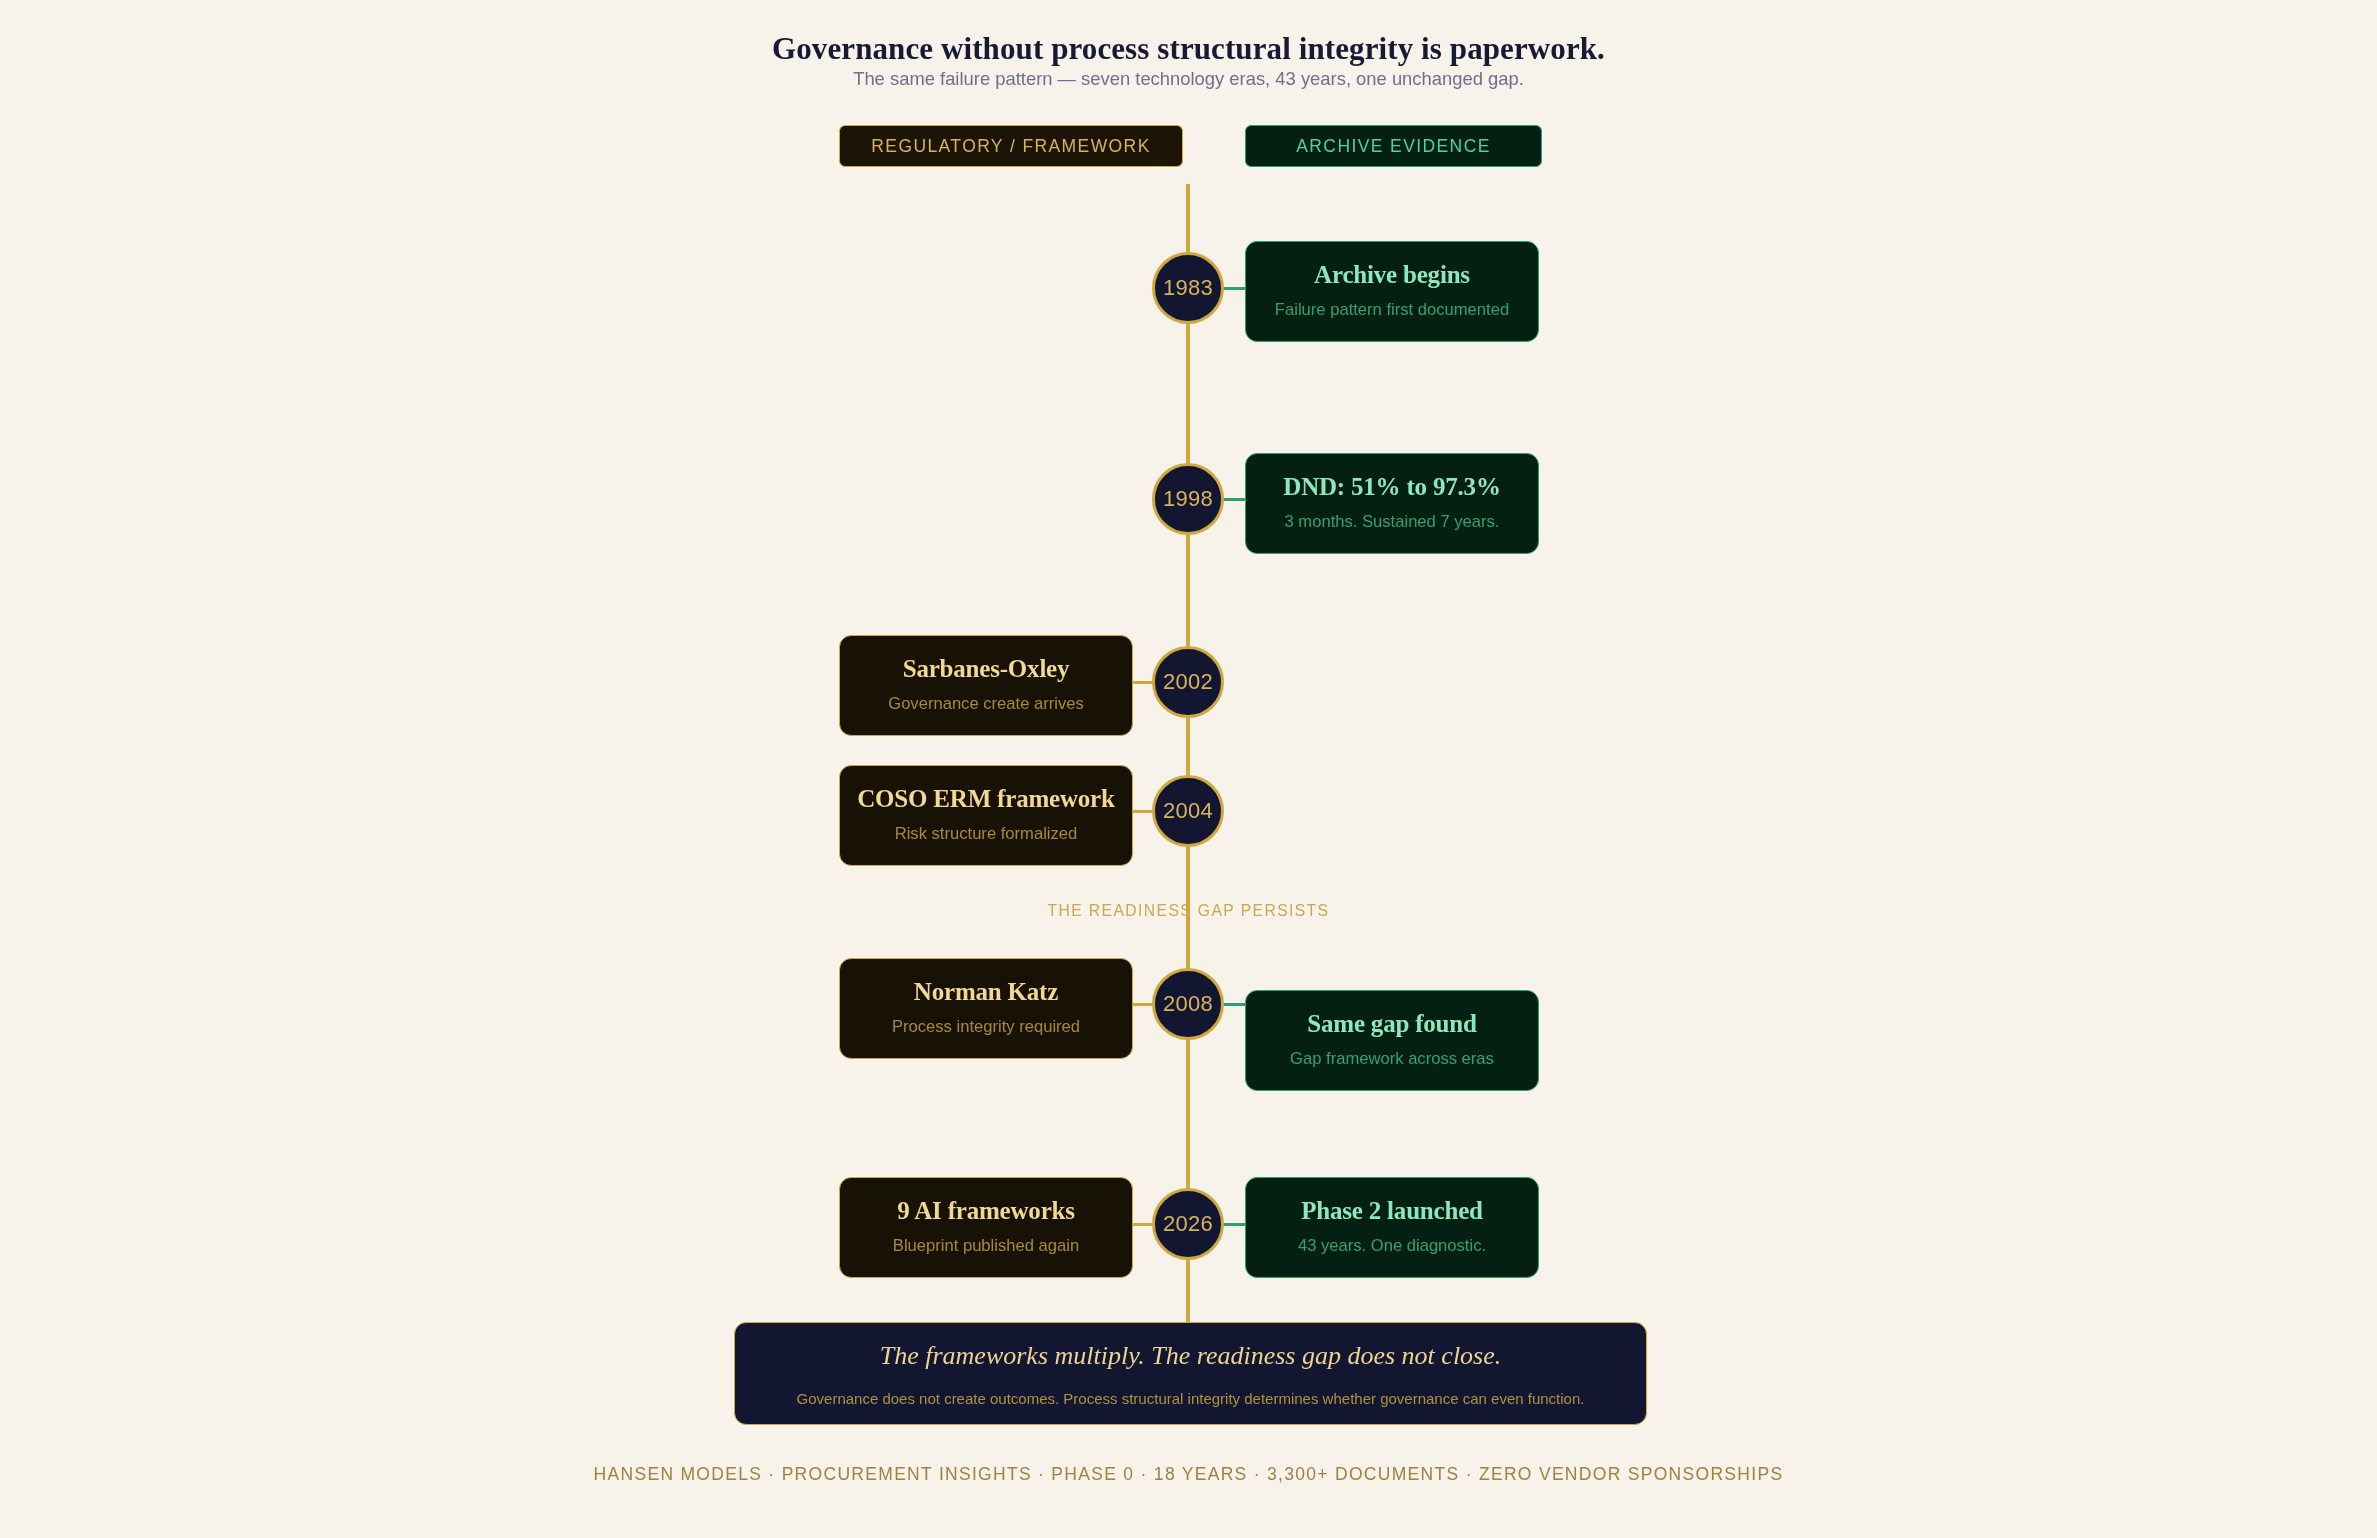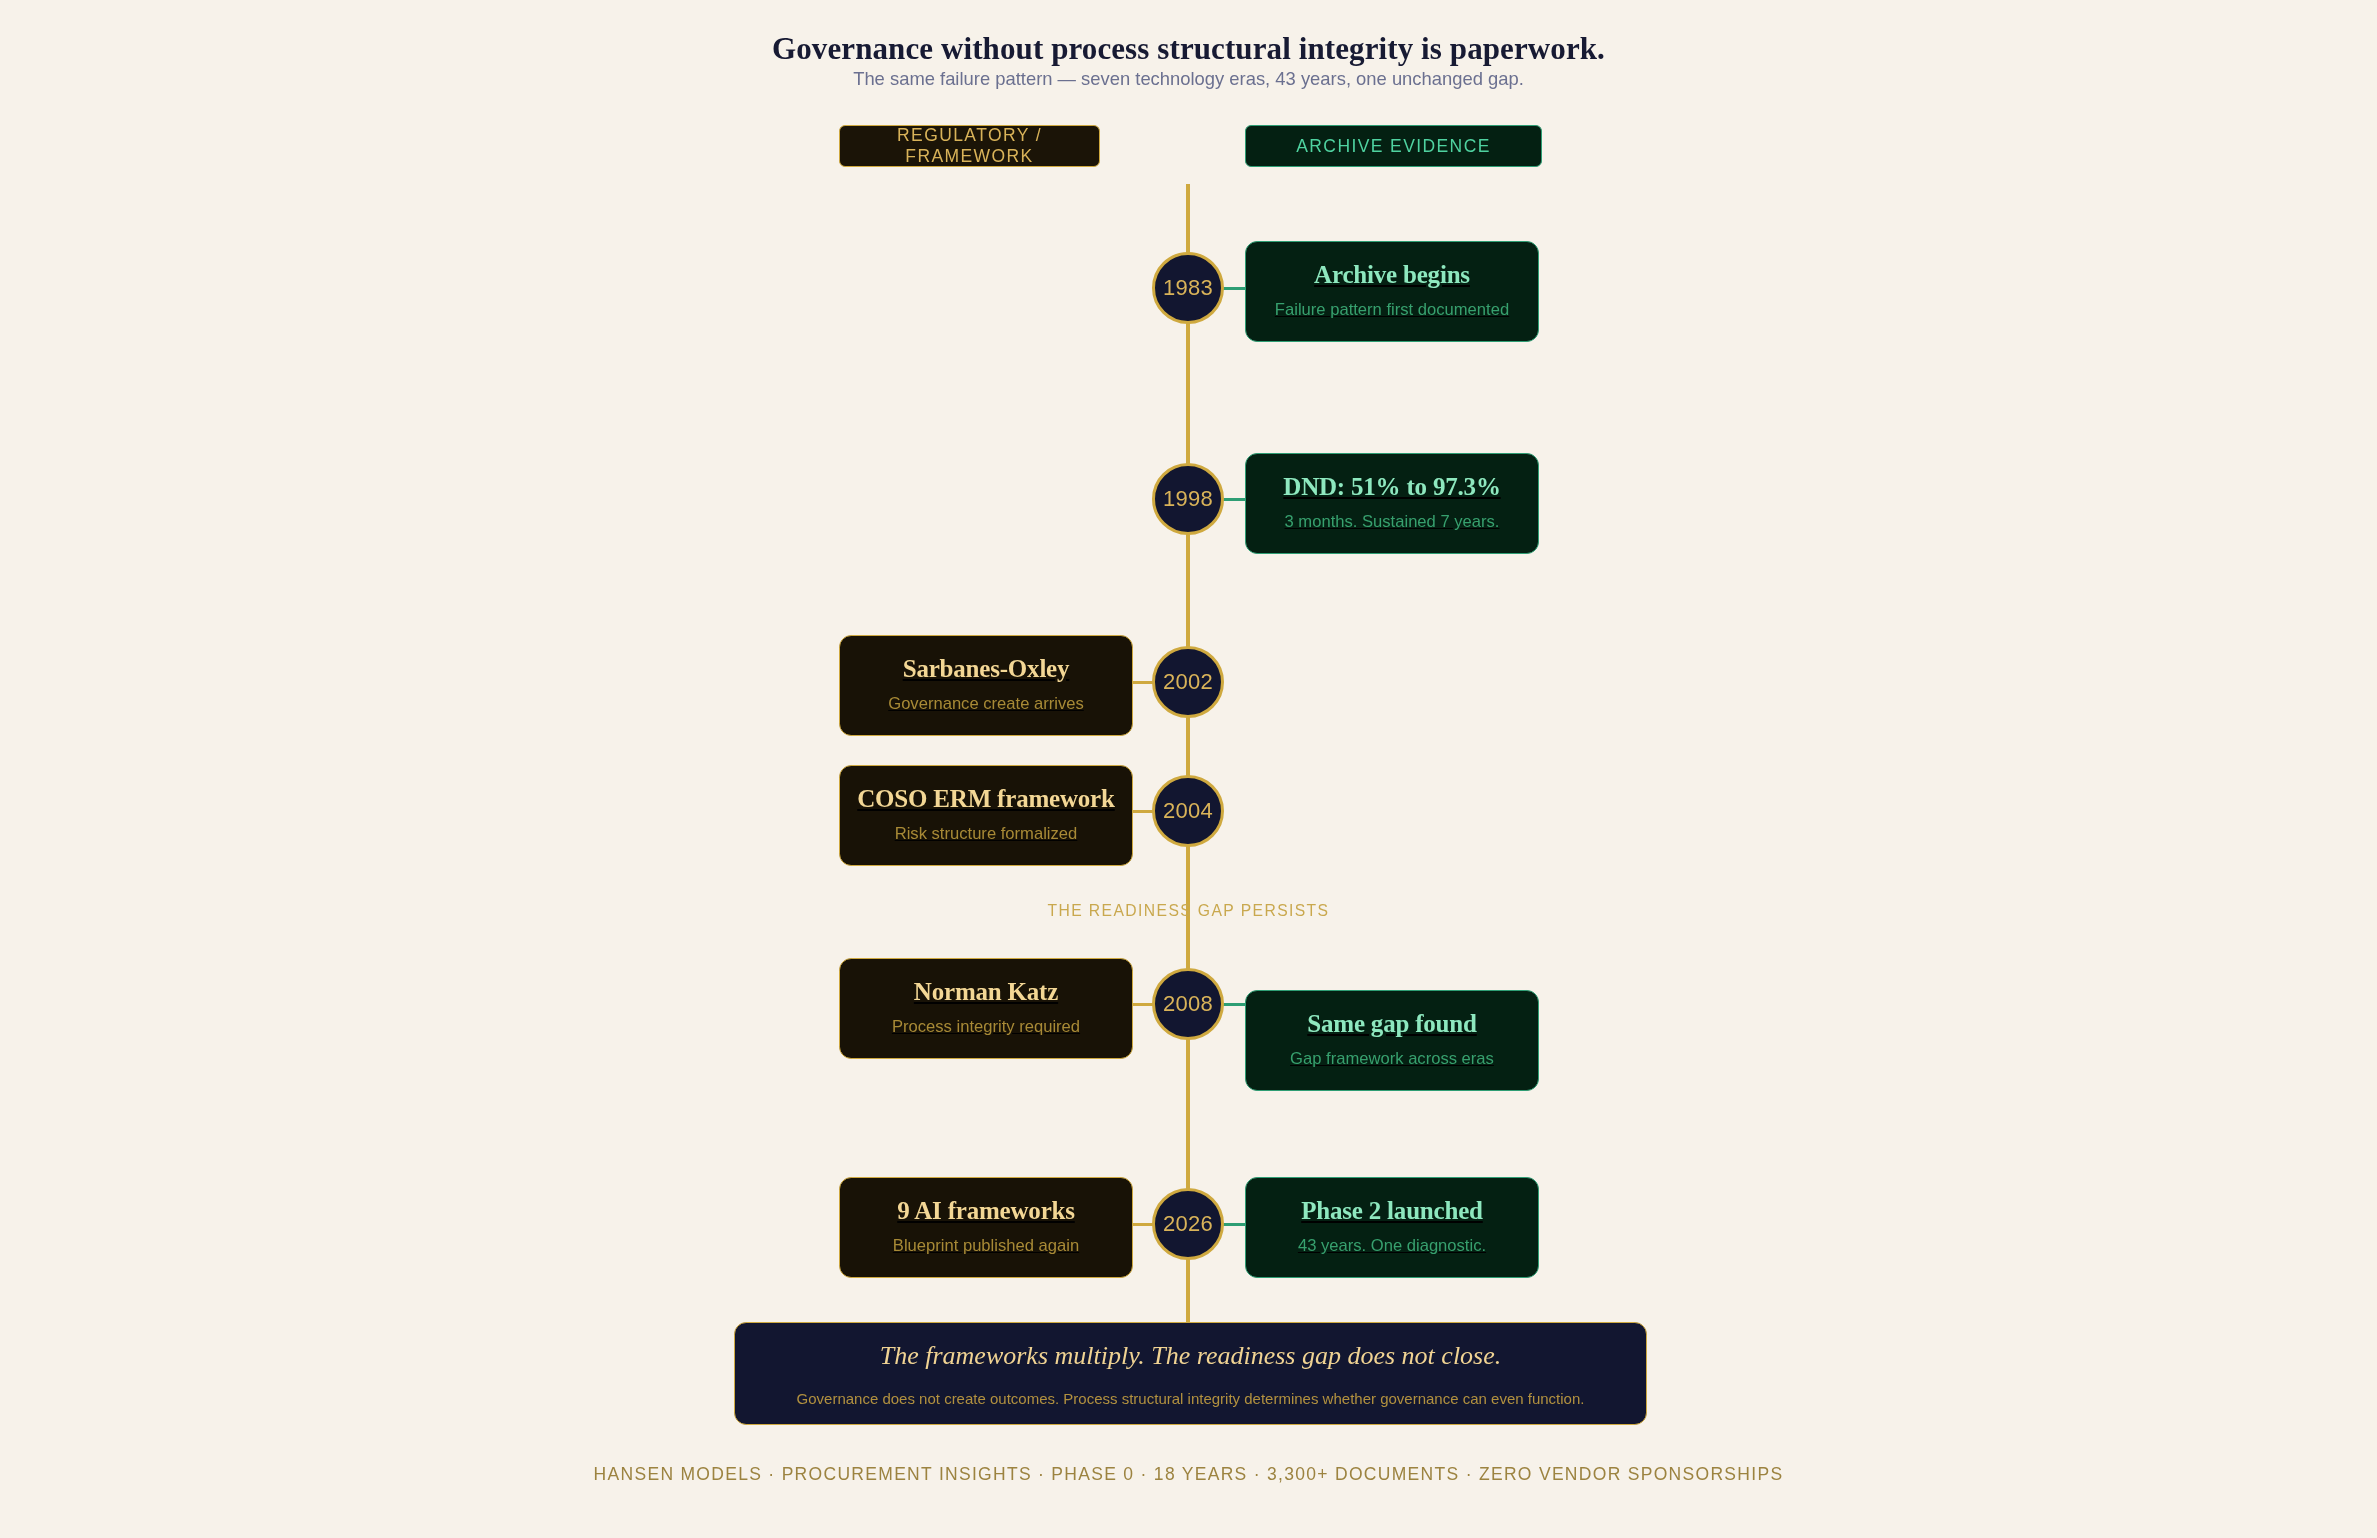--- a/index.html
+++ b/index.html
@@ -59,26 +59,25 @@
     box-sizing: border-box;
     display: flex;
     align-items: center;
     justify-content: center;
     border-radius: 6.1px;
     font-size: 17.5px;
     letter-spacing: 1.4px;
   }
   .legend-reg {
     left: 839px;
-    width: 261px;
+    width: 344px;
     background: #1b1407;
     border: 1.7px solid #cfa93f;
     color: #d9b košt;
     color: #d9b359;
-    text-align: center;
   }
   .legend-arc {
     left: 1245px;
     width: 297px;
     background: #042012;
     border: 1.7px solid #2e9e74;
     color: #4fd2a0;
   }
 
   
@@ -110,21 +109,20 @@
   }
 
   .card {
     position: absolute;
     width: 294px;
     box-sizing: border-box;
     border-radius: 12.2px;
     padding: 19px 14px 21px 14px;
     text-align: center;
     z-index: 2;
-    text-decoration: underline;
   }
   .card .c-title {
     font-family: "Liberation Serif", serif;
     font-weight: 700;
     font-size: 25px;
     white-space: nowrap;
     letter-spacing: -0.2px;
   }
   .card .c-sub {
     margin-top: 11.4px;

